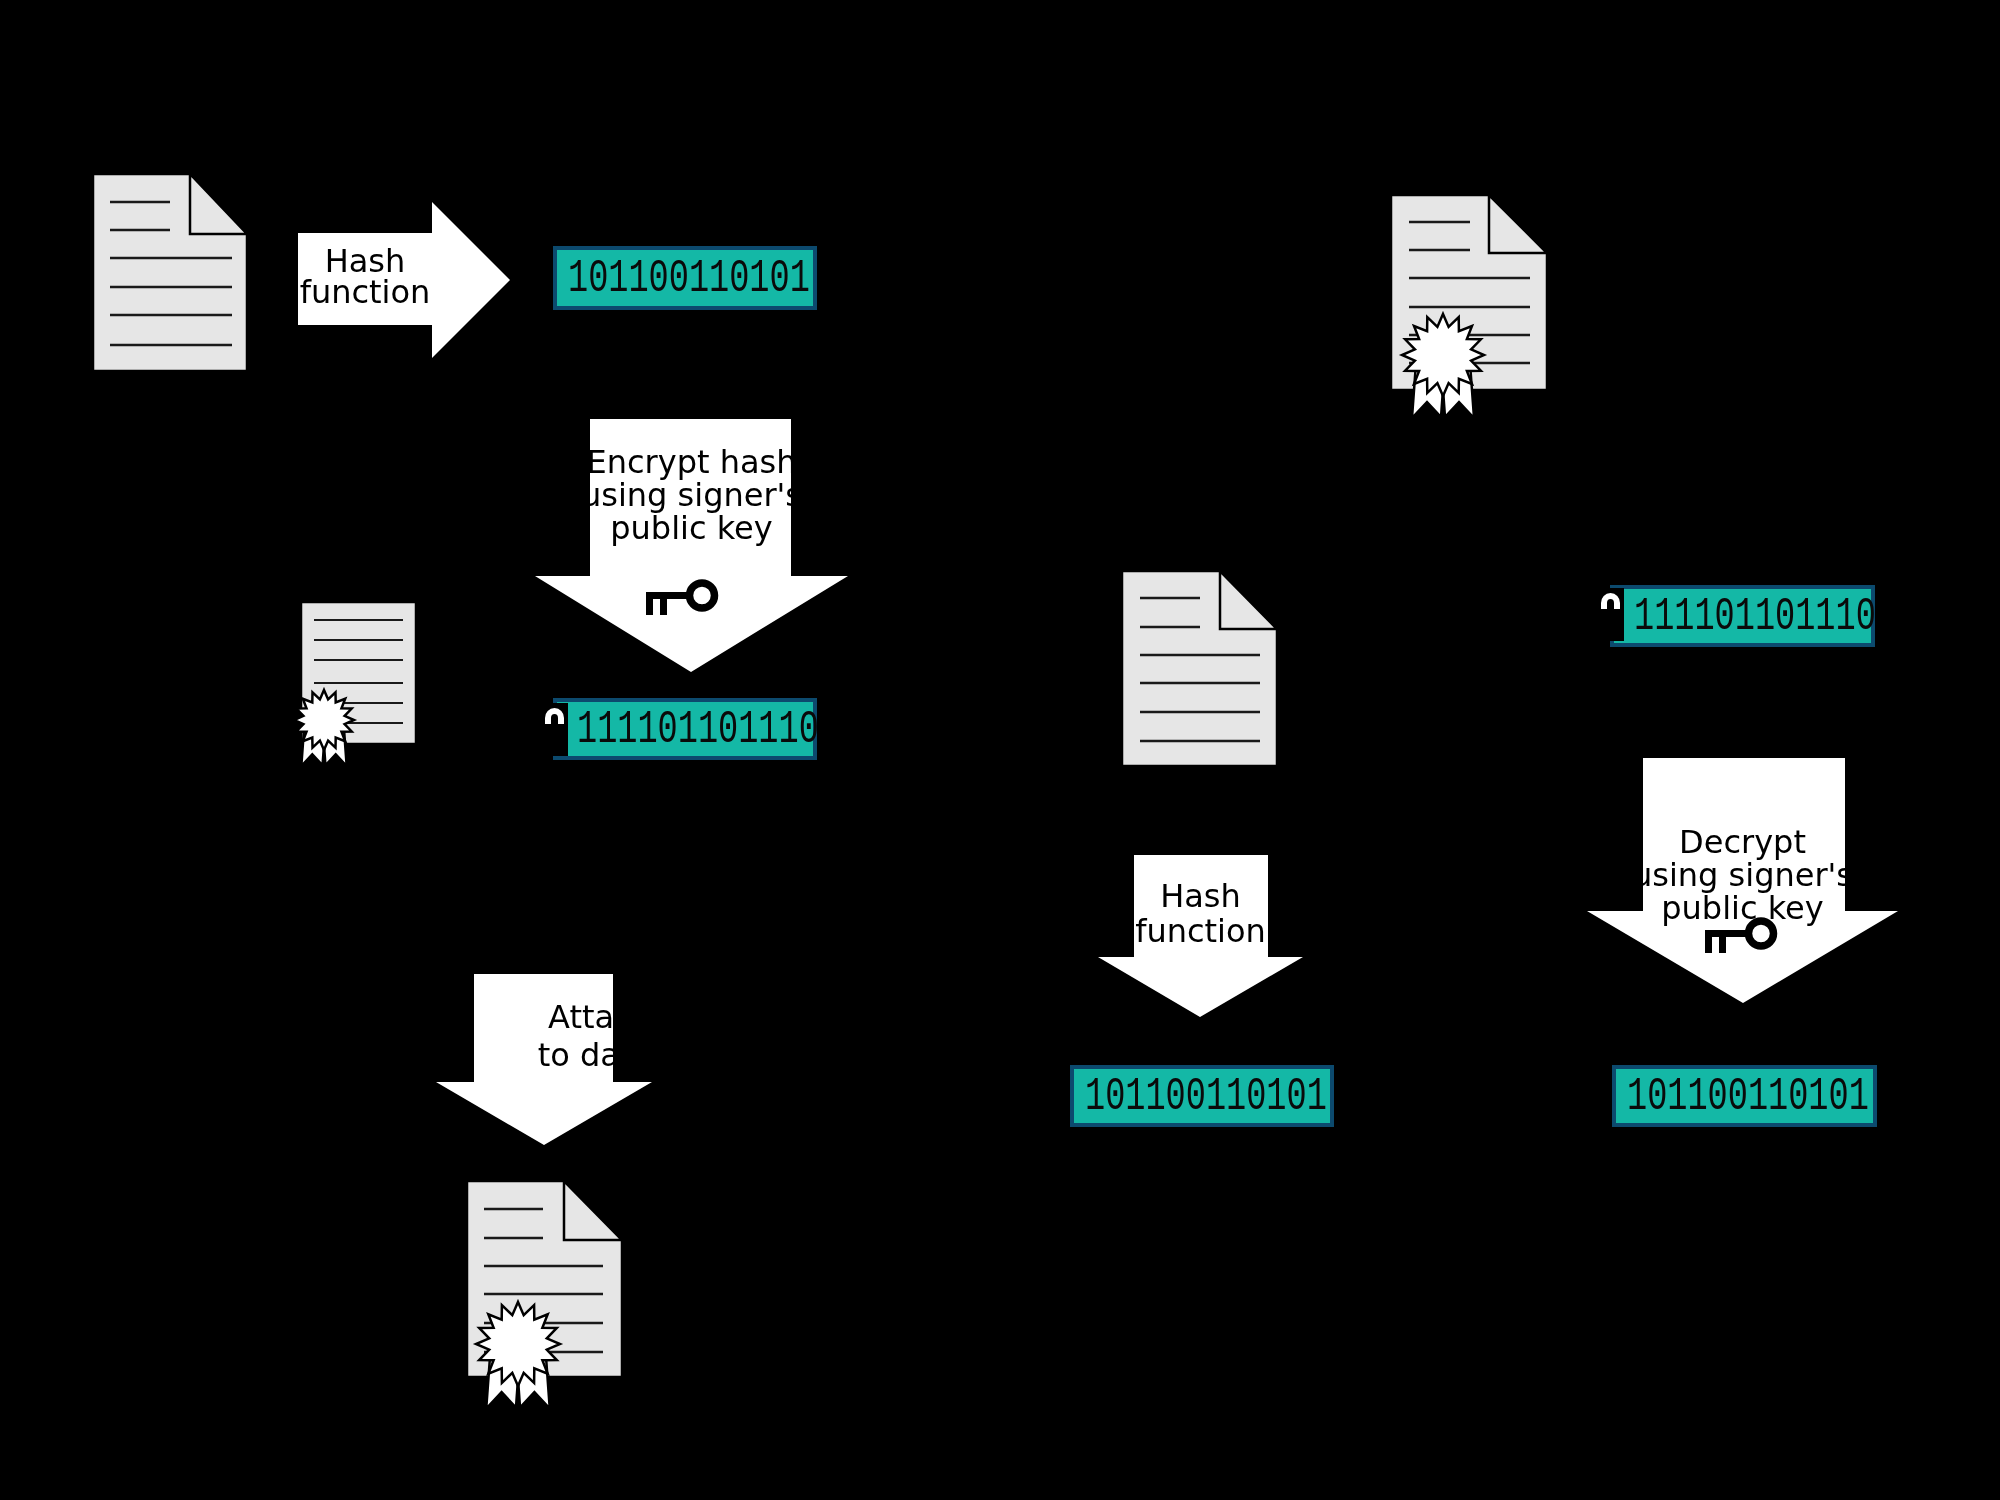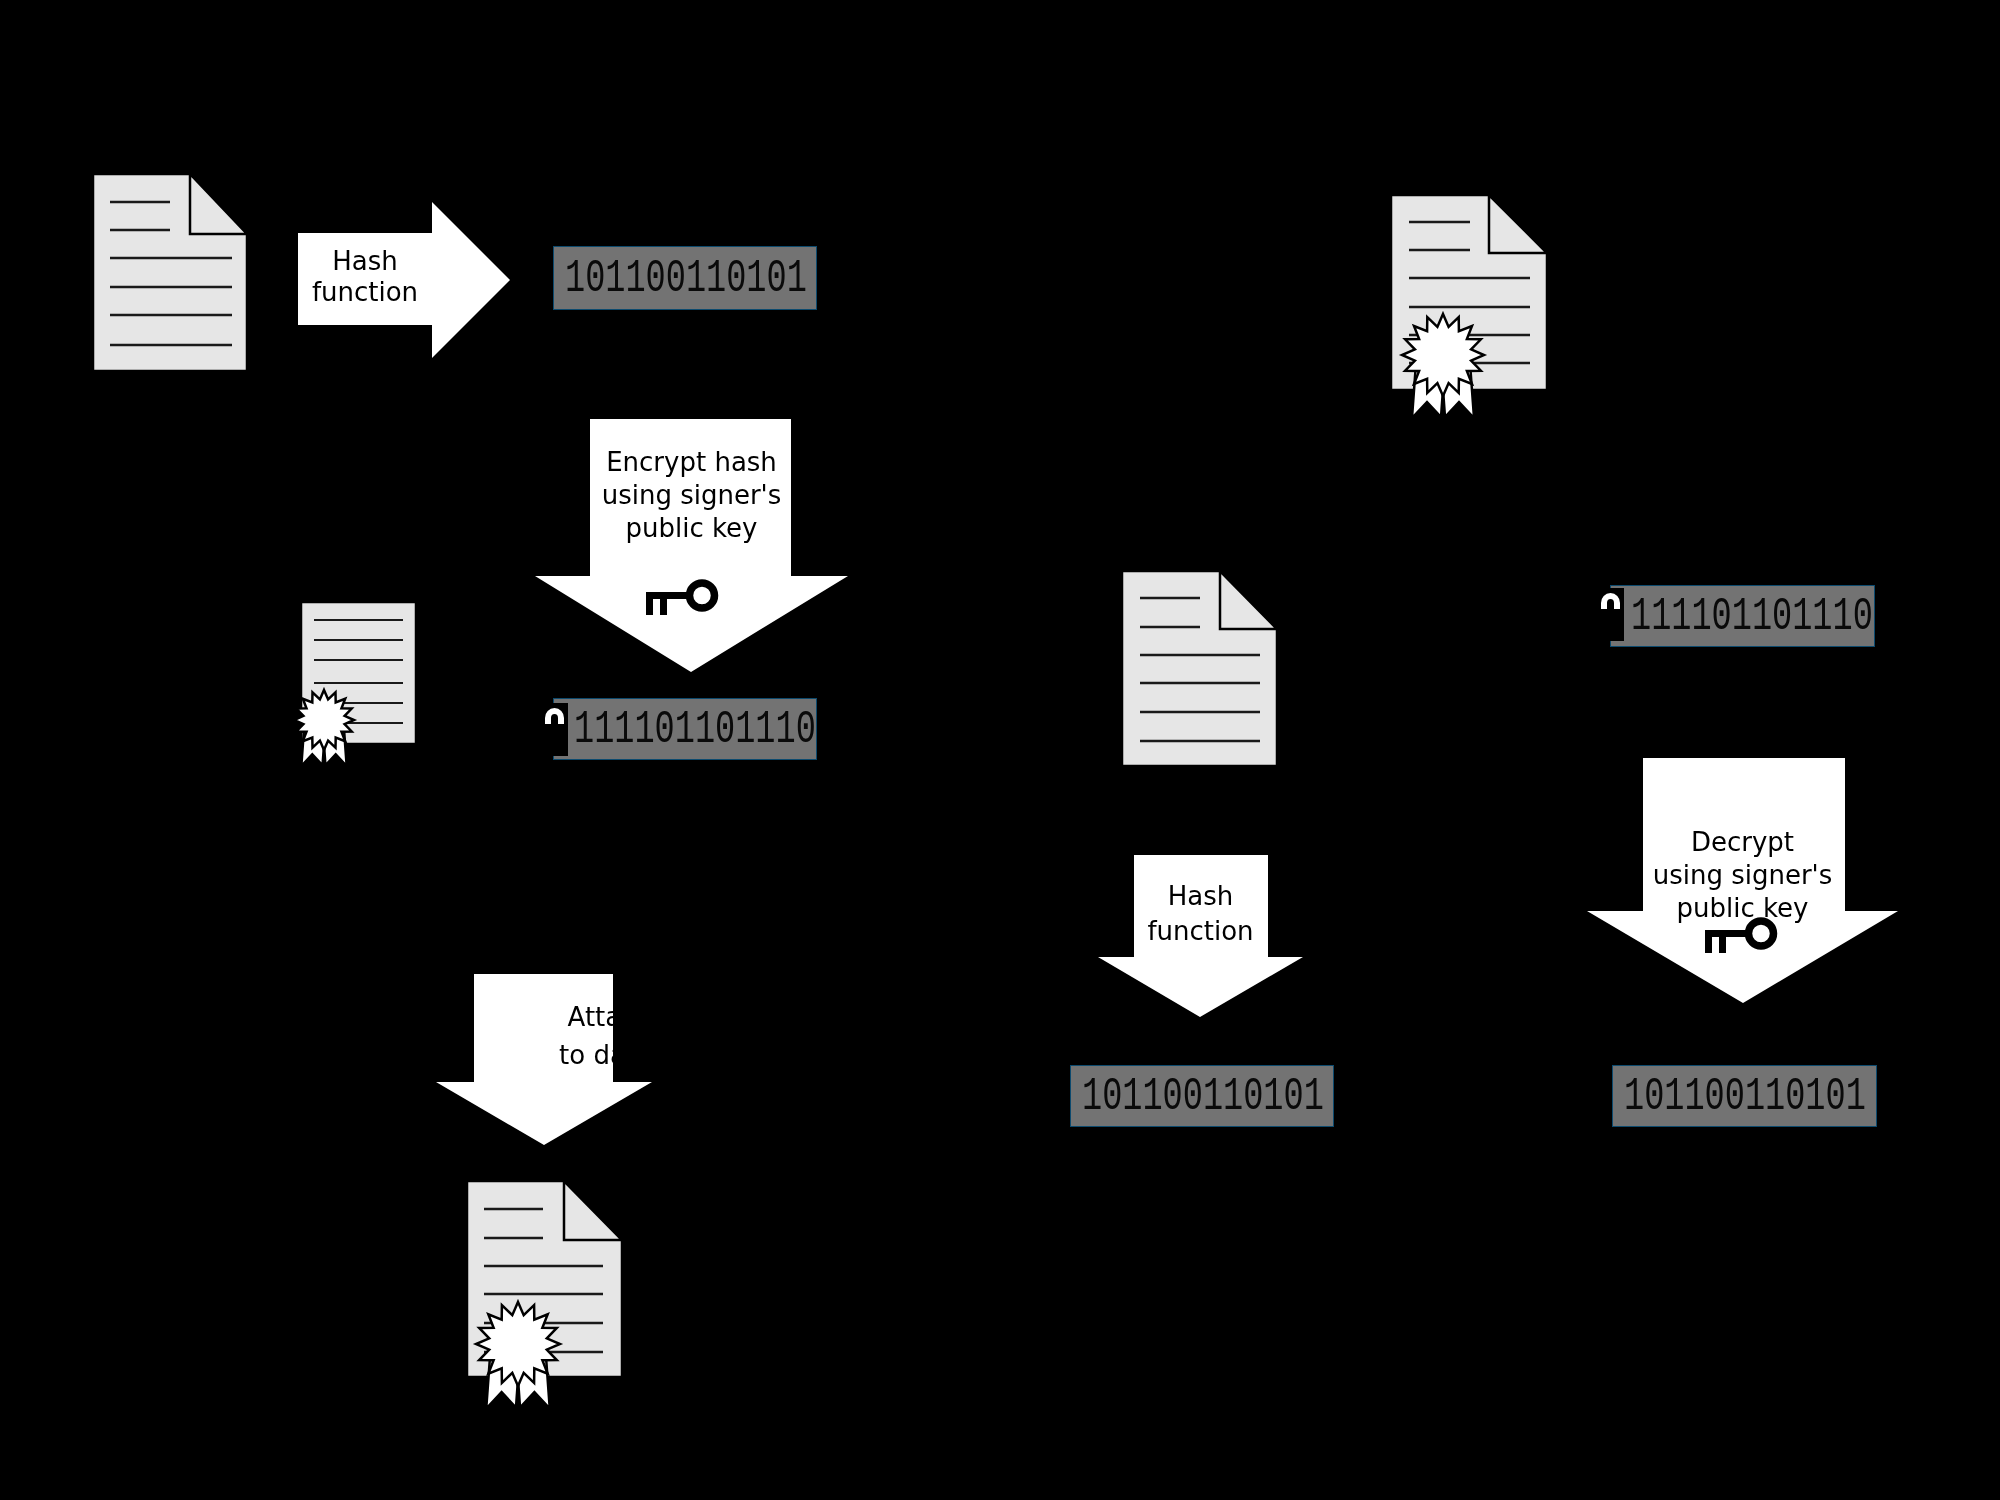--- a/index.html
+++ b/index.html
@@ -3,32 +3,32 @@
 <meta charset="utf-8">
 <style>
   html,body{margin:0;padding:0;background:#000;}
   #canvas{
     position:relative;width:2000px;height:1500px;background:#000;
     font-family:"DejaVu Sans", sans-serif;overflow:hidden;
   }
   .abs{position:absolute;}
   svg{display:block;overflow:visible;}
   .value-box{
-    position:absolute;background:#737373;border:1px solid #0c4a6e;
+    position:absolute;background:#14b8a6;border:4px solid #0c4a6e;
     box-sizing:border-box;display:flex;align-items:center;
   }
   .binary{
     font-family:"Liberation Mono", monospace;
     font-size:46px;color:#0a0a0a;white-space:nowrap;
     display:inline-block;transform:scaleX(0.73);transform-origin:0 50%;
     line-height:1;padding-top:2px;
   }
   .arrow-label{
     position:absolute;text-align:center;color:#000;
-    font-size:26px;font-weight:400;
+    font-size:32px;font-weight:400;
   }
   .arrow-label span{display:block;}
   .lh31 span{line-height:31px;}
   .lh33 span{line-height:33px;}
   .lh35 span{line-height:35px;}
   .lh38 span{line-height:38px;}
 </style>
 </head>
 <body>
 

